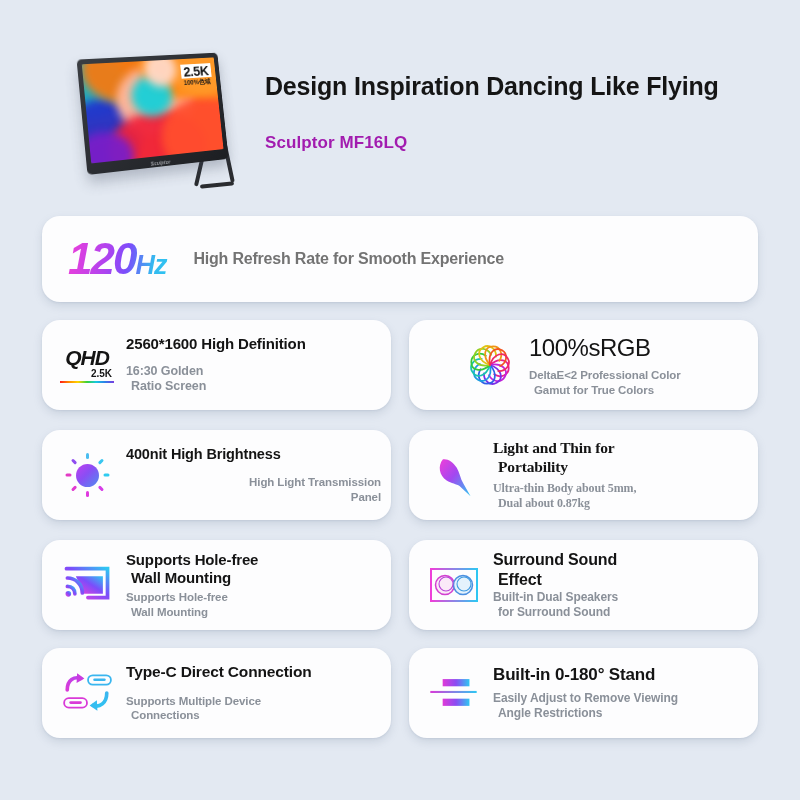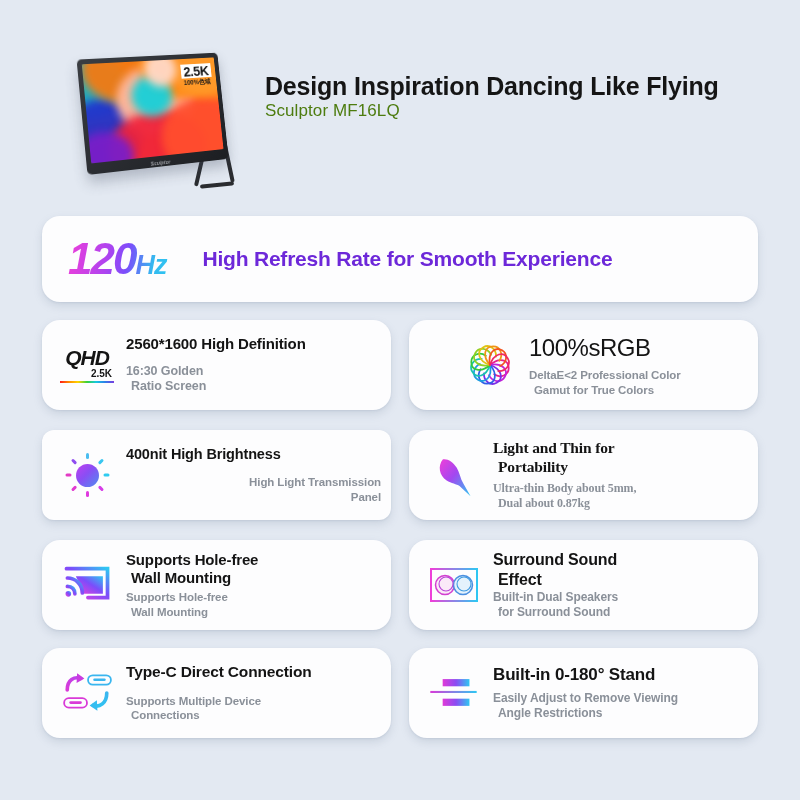--- a/index.html
+++ b/index.html
@@ -79,21 +79,21 @@
     position:absolute; left:2px; top:68px; width:34px; height:4px;
     background:#2a2c30; border-radius:2px; transform:rotate(-6deg);
   }
 
   .hero-text { position:absolute; left:265px; top:72px; width:520px; }
   .hero-title {
     font-size:25px; font-weight:bold; color:#151515;
     letter-spacing:-.2px; line-height:1.15; white-space:nowrap;
   }
   .hero-sub {
-    font-size:17px; font-weight:normal; color:#4d7c0f;
+    margin-top:32px; font-size:17px; font-weight:bold; color:#a21caf;
     letter-spacing:.1px;
   }
 
   
   .card {
     position:absolute; background:#fdfdfe; border-radius:18px;
     box-shadow:0 4px 9px rgba(120,135,160,.22), 0 1px 2px rgba(120,135,160,.15);
   }
   .banner { left:42px; top:216px; width:716px; height:86px; }
   .banner-inner {
@@ -103,21 +103,21 @@
     font-size:44px; font-weight:bold; font-style:italic;
     letter-spacing:-2px; line-height:1;
     background:linear-gradient(100deg,#ef3fd9 0%,#b043ef 38%,#7b4dfb 58%,#34b9ef 82%,#2ec7f2 100%);
     -webkit-background-clip:text; background-clip:text; color:transparent;
     -webkit-text-fill-color:transparent;
     filter:drop-shadow(1px 0 0 rgba(255,255,255,.6));
     padding-right:4px;
   }
   .hz .unit { font-size:27px; letter-spacing:-1px; }
   .banner-text {
-    margin-left:32px; font-size:21px; font-weight:bold; color:#6d28d9;
+    margin-left:23px; font-size:16px; font-weight:bold; color:#737373;
     letter-spacing:-.2px;
   }
 
   .grid-card { width:349px; height:90px; }
   .gc-inner { display:flex; height:100%; align-items:center; padding:0 10px 0 14px; }
   .gc-icon {
     width:62px; min-width:62px; height:62px;
     display:flex; align-items:center; justify-content:center;
   }
   .gc-body { flex:1; padding-left:8px; position:relative; }
@@ -265,21 +265,21 @@
     <div class="gc-body">
       <div class="gc-title">100%sRGB</div>
       <div class="gc-desc">
         <span>DeltaE&lt;2 Professional Color</span>
         <span class="l2">Gamut for True Colors</span>
       </div>
     </div>
   </div>
 </div>
 
-<div class="card grid-card c-bri" style="left:42px; top:430px;border-radius:12px;">
+<div class="card grid-card c-bri" style="left:42px; top:430px;">
   <div class="gc-inner">
     <div class="gc-icon">
       <div class="sun-icon">
         <div class="sun-core"></div>
         <span style="transform:rotate(0deg) translateY(-19px);background:#4bbdf0"></span>
         <span style="transform:rotate(45deg) translateY(-19px);background:#39c6f0"></span>
         <span style="transform:rotate(90deg) translateY(-19px);background:#2ecbf0"></span>
         <span style="transform:rotate(135deg) translateY(-19px);background:#d63ce8"></span>
         <span style="transform:rotate(180deg) translateY(-19px);background:#e03adf"></span>
         <span style="transform:rotate(225deg) translateY(-19px);background:#e23ad0"></span>

